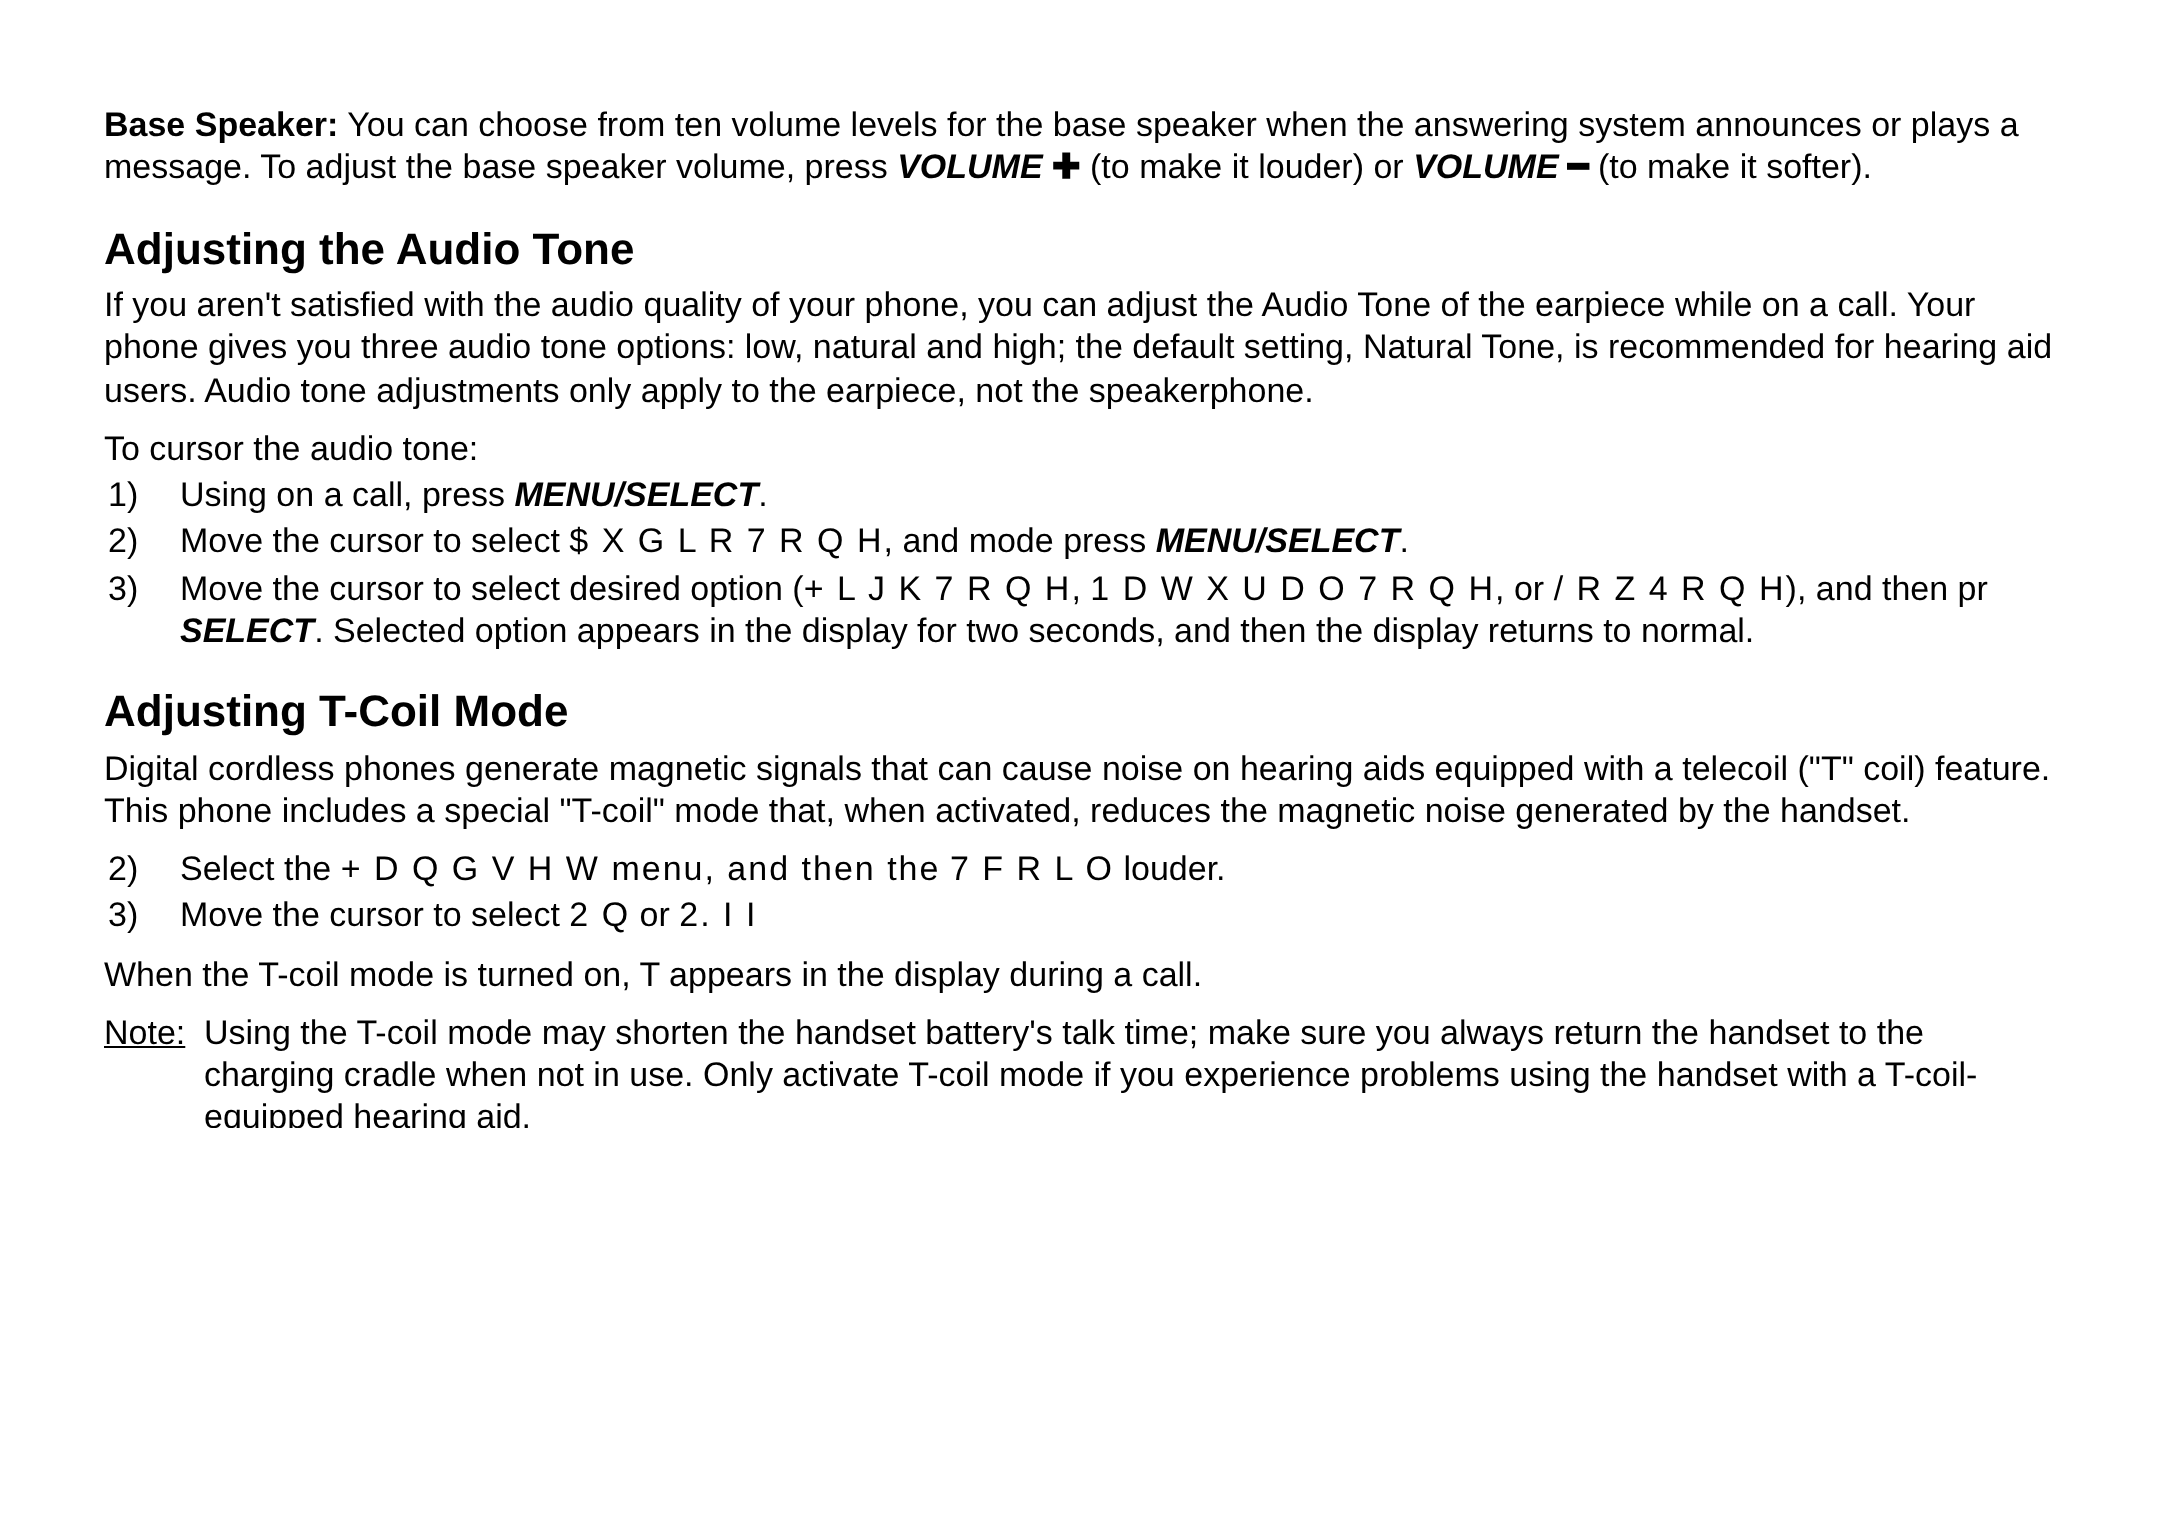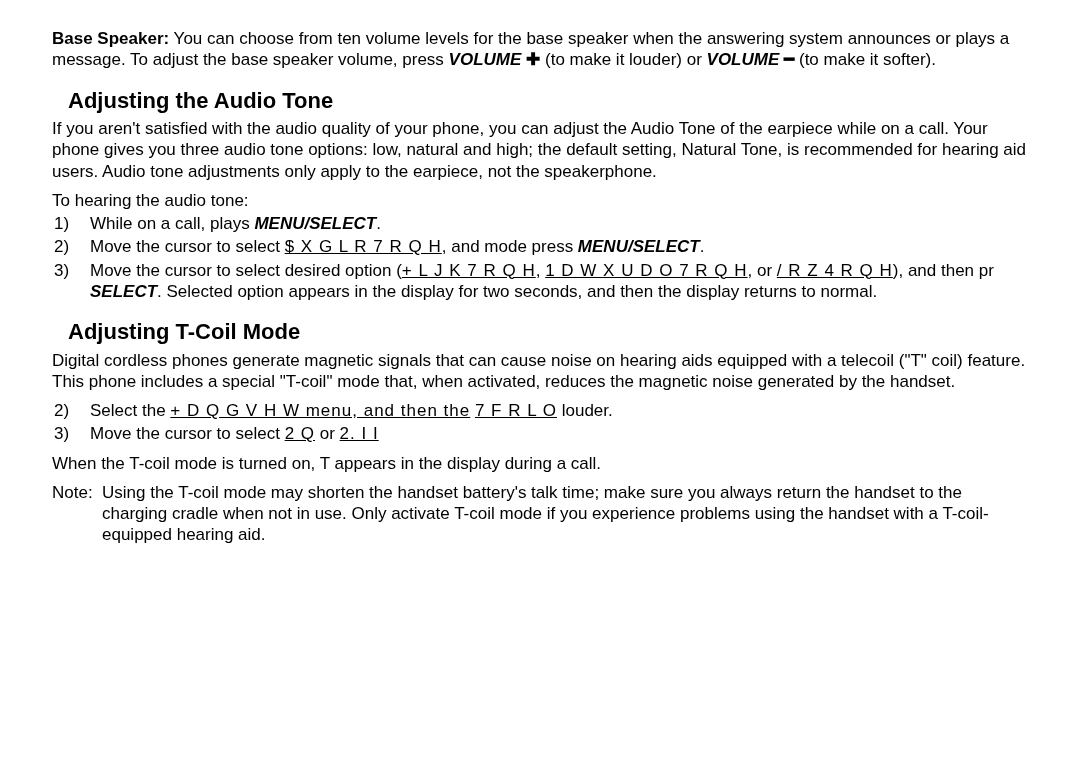--- a/index.html
+++ b/index.html
@@ -6,31 +6,31 @@
     margin: 0;
     padding: 0;
     background: #fff;
     color: #000;
     font-family: Arial, Helvetica, sans-serif;
   }
   .page {
     width: 1080px;
     height: 564px;
     box-sizing: border-box;
-    padding: 28px 52px 0 52px;
+    padding: 52px 52px 0 52px;
     font-size: 17px;
     line-height: 1.25;
   }
   .para {
     margin-bottom: 8px;
   }
   h2 {
     font-size: 22px;
     font-weight: bold;
-    margin: 16px 0 4px 16px;
+    margin: 16px 0 4px 0;
   }
   .bold { font-weight: bold; }
   .bolditalic { font-weight: bold; font-style: italic; }
   ol.steps {
     margin: 2px 0 8px 0;
     padding-left: 0;
     list-style: none;
   }
   ol.steps li {
     margin-left: 20px;
@@ -41,25 +41,26 @@
   ol.steps li .num {
     display: inline-block;
     width: 18px;
   }
   .note-row {
     display: flex;
     margin-top: 4px;
   }
   .note-label {
     flex: 0 0 50px;
+    text-decoration: underline;
   }
   .note-body {
     flex: 1;
   }
-  .special { font-family: Arial, Helvetica, sans-serif; letter-spacing: 1px; text-decoration: underline; }
+  .special { font-family: Arial, Helvetica, sans-serif; letter-spacing: 1px; }
   .page-num {
     text-align: right;
     margin-top: 30px;
     font-size: 18px;
   }
   .plus { font-weight: bold; }
   .minus { font-weight: bold; }
   .tglyph {
     font-family: Arial, Helvetica, sans-serif;
   }
@@ -70,25 +71,25 @@
 <div class="page">
 
   <div class="para">
     <span class="bold">Base Speaker:</span><span> You can choose from ten volume levels for the base speaker when the answering system announces or plays a message. To adjust the base speaker volume, press </span><span class="bolditalic">VOLUME </span><span class="plus">✚</span><span> (to make it louder) or </span><span class="bolditalic">VOLUME </span><span class="minus">━</span><span> (to make it softer).</span>
   </div>
 
   <h2>Adjusting the Audio Tone</h2>
 
   <div class="para">If you aren't satisfied with the audio quality of your phone, you can adjust the Audio Tone of the earpiece while on a call. Your phone gives you three audio tone options: low, natural and high; the default setting, Natural Tone, is recommended for hearing aid users. Audio tone adjustments only apply to the earpiece, not the speakerphone.</div>
 
-  <div>To hearing the audio tone:</div>
+  <div>To cursor the audio tone:</div>
 
   <ol class="steps">
     <li>
-      <span class="num">1)</span><span>While on a call, plays </span><span class="bolditalic">MENU/SELECT</span><span>.</span>
+      <span class="num">1)</span><span>Using on a call, press </span><span class="bolditalic">MENU/SELECT</span><span>.</span>
     </li>
     <li>
       <span class="num">2)</span><span>Move the cursor to select </span><span class="special">$ X G L R   7 R Q H</span><span>, and mode press </span><span class="bolditalic">MENU/SELECT</span><span>.</span>
     </li>
     <li>
       <span class="num">3)</span><span>Move the cursor to select desired option (</span><span class="special">+ L J K   7 R Q H</span><span>, </span><span class="special">1 D W X U D O   7 R Q H</span><span>, or </span><span class="special">/ R Z   4 R Q H</span><span>), and then pr</span><br>
       <span class="bolditalic">SELECT</span><span>. Selected option appears in the display for two seconds, and then the display returns to normal.</span>
     </li>
   </ol>
 

